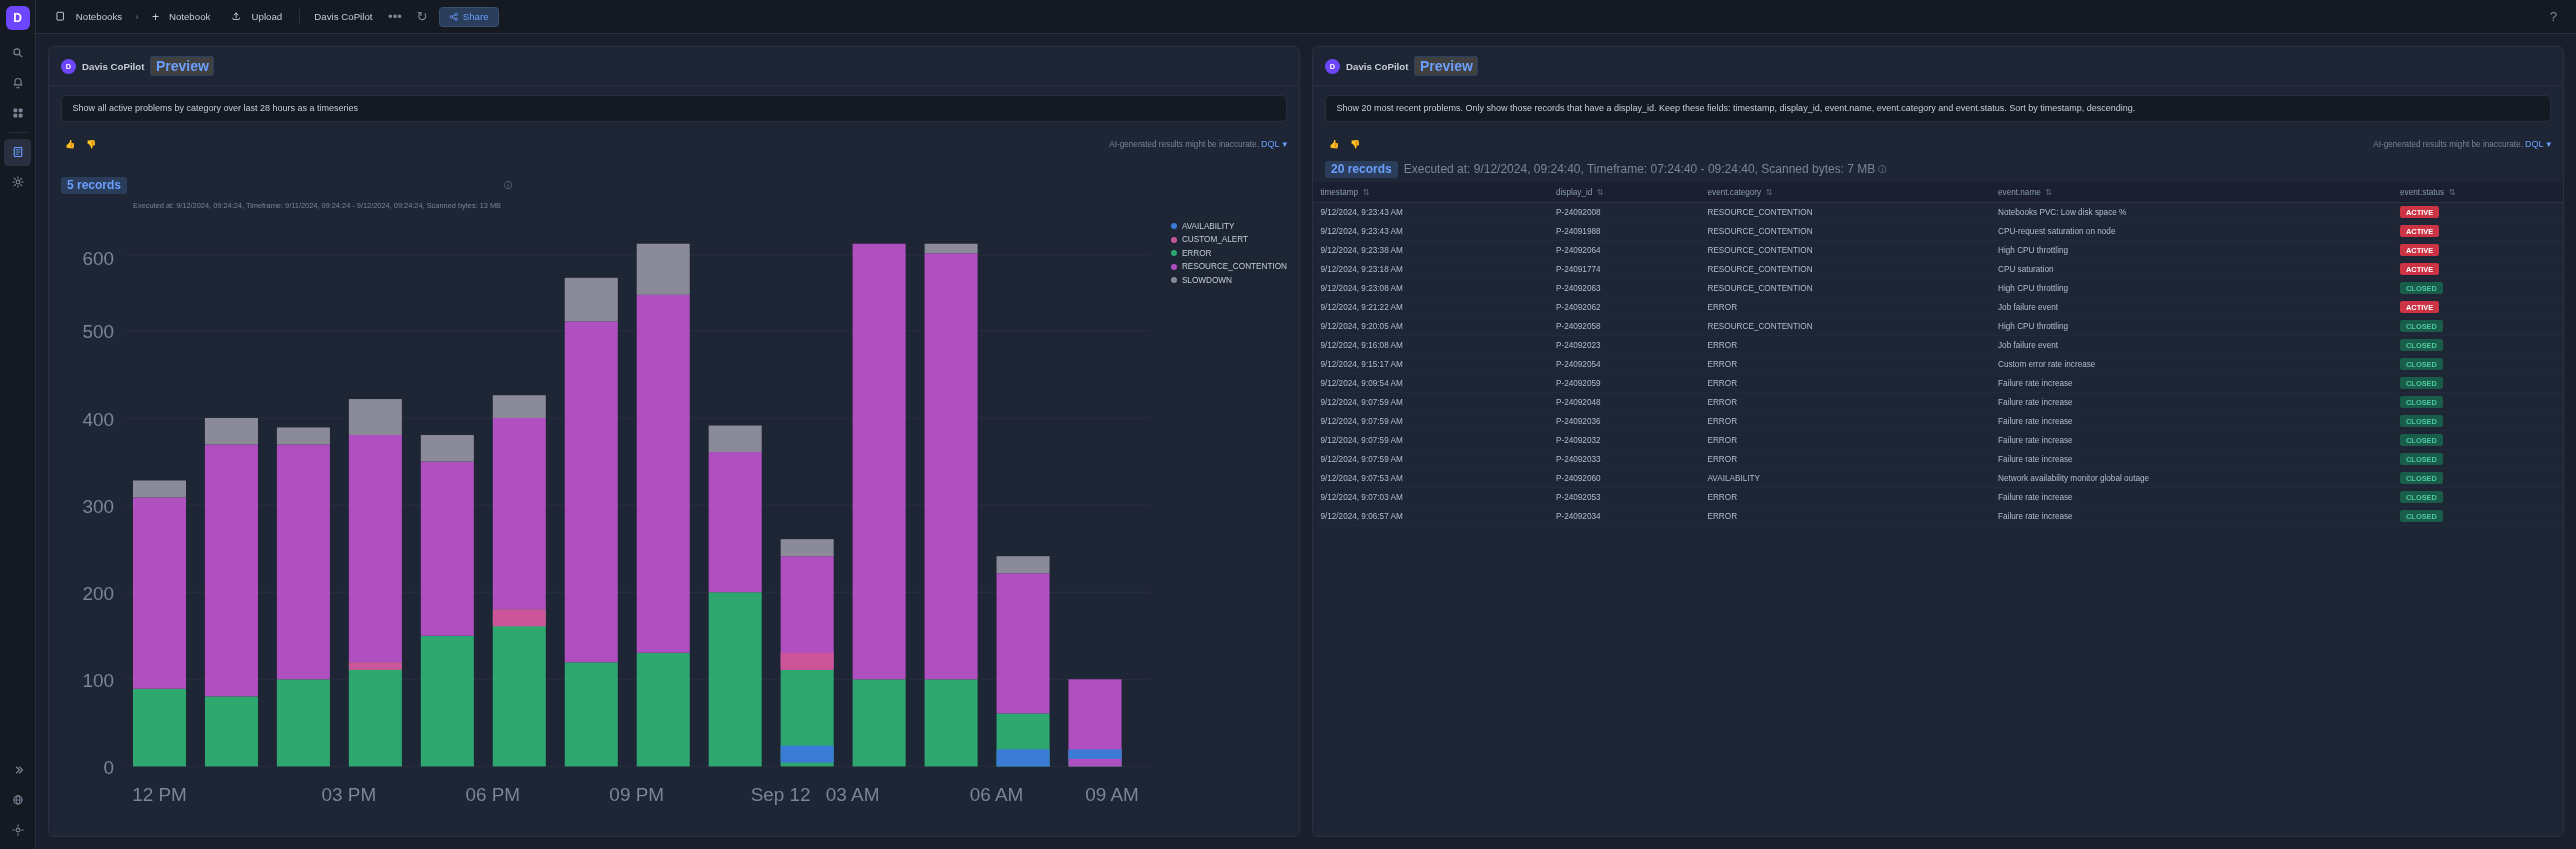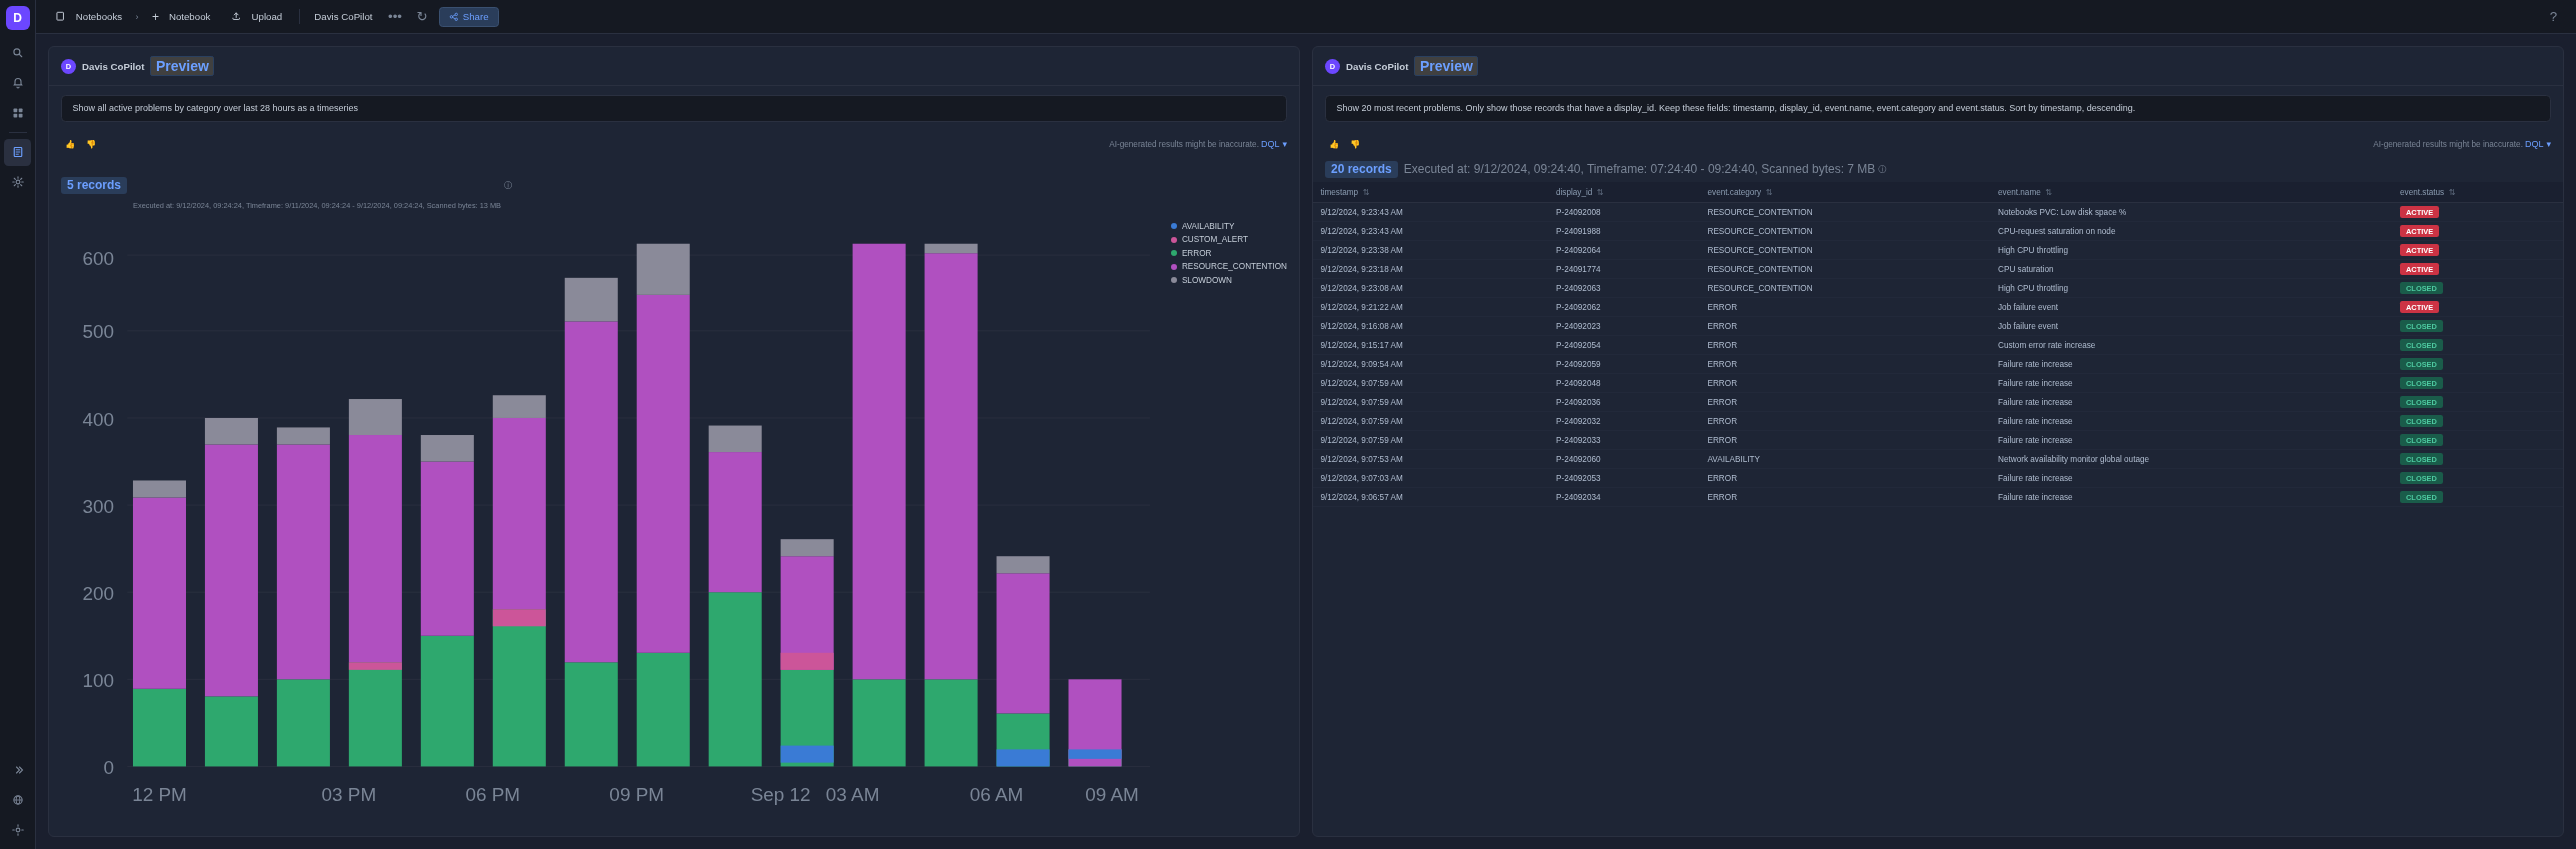--- a/index.html
+++ b/index.html
@@ -671,20 +671,27 @@
     <td><span class="status-badge status-closed">CLOSED</span></td>
   </tr>
               <tr>
     <td>9/12/2024, 9:21:22 AM</td>
     <td>P-24092062</td>
     <td>ERROR</td>
     <td>Job failure event</td>
     <td><span class="status-badge status-active">ACTIVE</span></td>
   </tr>
               <tr>
+    <td>9/12/2024, 9:20:05 AM</td>
+    <td>P-24092058</td>
+    <td>RESOURCE_CONTENTION</td>
+    <td>High CPU throttling</td>
+    <td><span class="status-badge status-closed">CLOSED</span></td>
+  </tr>
+              <tr>
     <td>9/12/2024, 9:16:08 AM</td>
     <td>P-24092023</td>
     <td>ERROR</td>
     <td>Job failure event</td>
     <td><span class="status-badge status-closed">CLOSED</span></td>
   </tr>
               <tr>
     <td>9/12/2024, 9:15:17 AM</td>
     <td>P-24092054</td>
     <td>ERROR</td>

